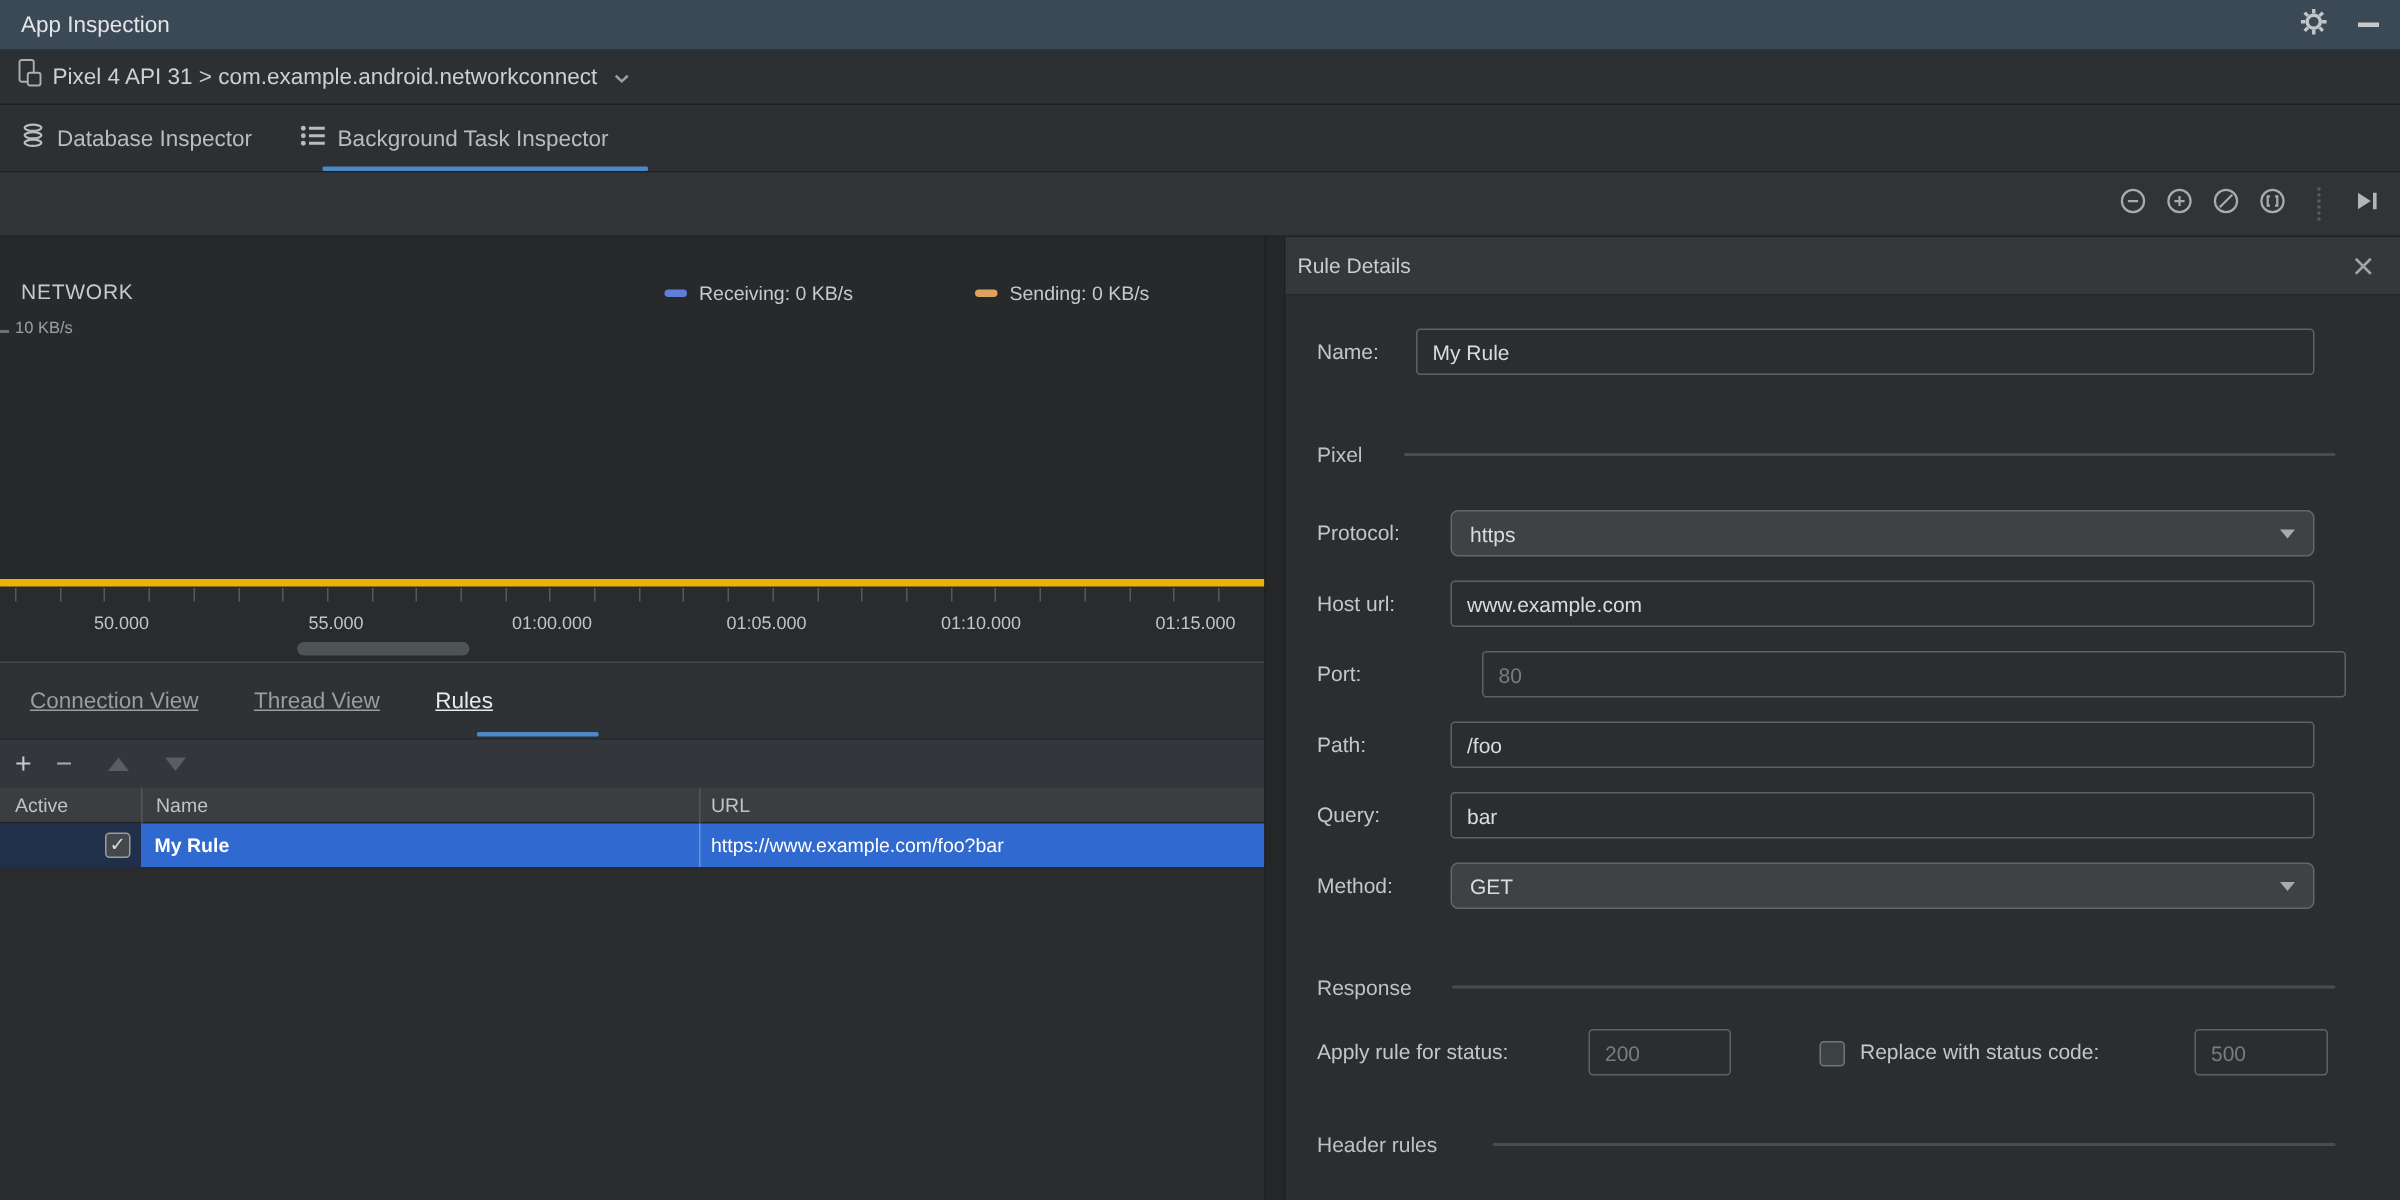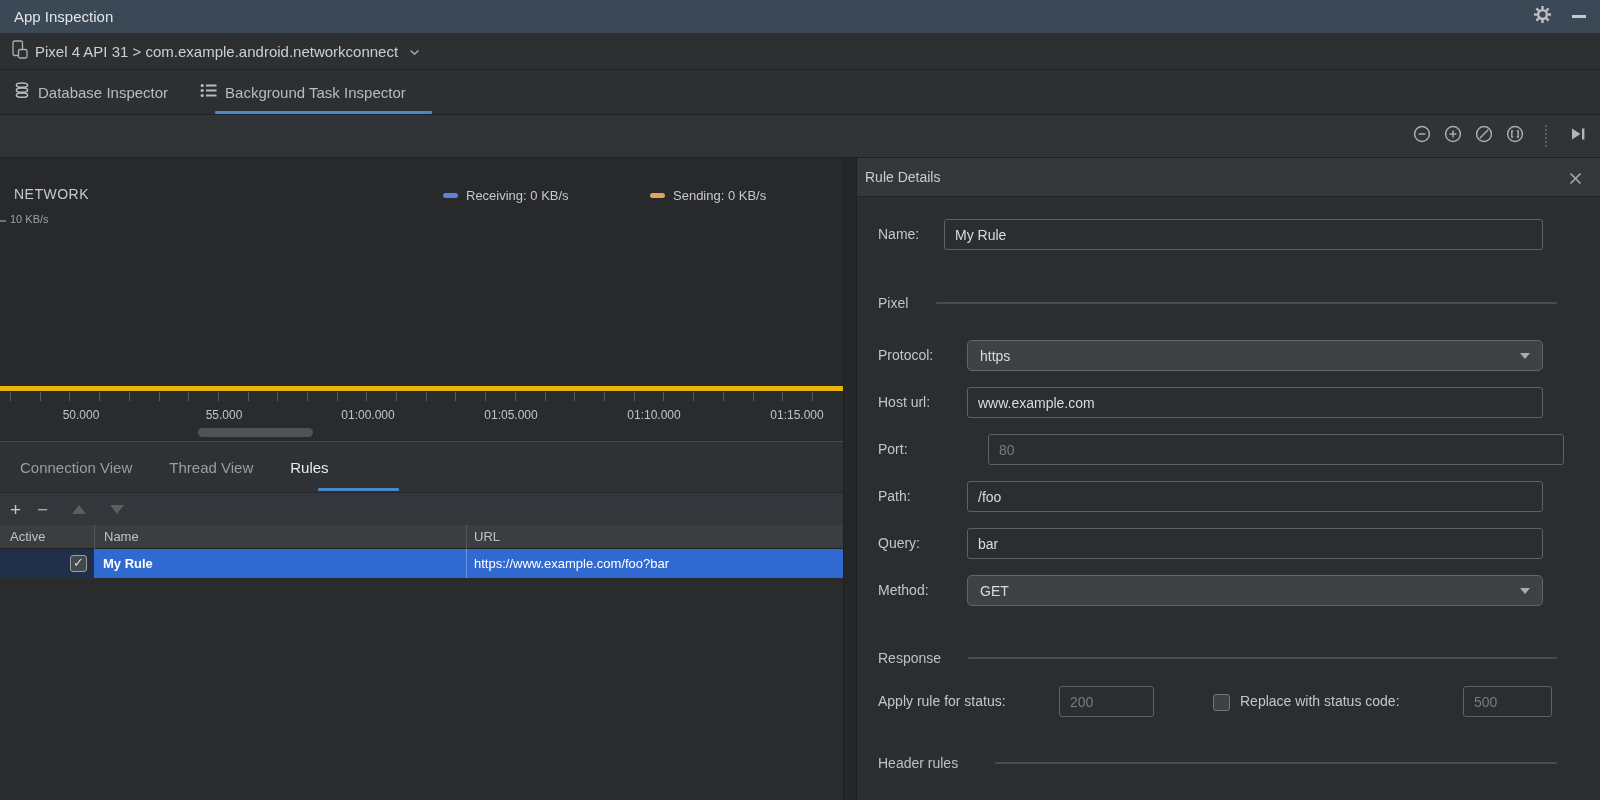--- a/index.html
+++ b/index.html
@@ -35,21 +35,21 @@
   .ymax { position:absolute; left:10px; top:55px; font-size:11px; color:#9DA0A3; }
   .ytick { position:absolute; left:0; top:62px; width:6px; height:2px; background:#6E7174; }
 
   .ruler { position:absolute; top:228px; left:0; width:843px; height:55px; border-top:5px solid #eab308; }
   .ruler .tick { position:absolute; top:1px; width:1px; height:9px; background:#56595C; }
   .tl-label { position:absolute; top:17px; transform:translateX(-50%); font-size:12px; color:#C2C4C7; white-space:nowrap; }
   .tl-0{left:81px}.tl-1{left:224px}.tl-2{left:368px}.tl-3{left:511px}.tl-4{left:654px}.tl-5{left:797px}
   .hscroll { position:absolute; left:198px; top:37px; width:115px; height:9px; border-radius:4.5px; background:#4E5356; }
 
   .subtabs { position:absolute; top:283px; left:0; width:843px; height:51px; background:#2F3235; border-top:1px solid #45484B; display:flex; align-items:center; padding-left:20px; gap:37px; }
-  .sub-tab { font-size:15px; color:#999D9F; cursor:default; }
+  .sub-tab { font-size:15px; color:#999D9F; cursor:default;text-decoration:underline; }
   .sub-tab.active { color:#E8EAEC; }
   .sub-underline { position:absolute; left:318px; top:46px; width:81px; height:3px; border-radius:1px; }
 
   .rtoolbar { position:absolute; top:334px; left:0; width:843px; height:33px; background:#33363A; border-top:1px solid #26282B; display:flex; align-items:center; padding-left:10px; gap:16px; }
   .tbtn-add { font-size:19px; color:#C6C8CA; line-height:1; }
   .tbtn-rem { font-size:19px; color:#A6A9AC; line-height:1; }
   .tri-up { width:0; height:0; border-left:7px solid transparent; border-right:7px solid transparent; border-bottom:9px solid #5A5E61; margin-left:8px; }
   .tri-dn { width:0; height:0; border-left:7px solid transparent; border-right:7px solid transparent; border-top:9px solid #5A5E61; margin-left:8px; }
 
   .thead { position:absolute; top:367px; left:0; width:843px; height:24px; background:#3A3E41; border-bottom:1px solid #1F2123; font-size:13px; color:#C0C2C5; }

